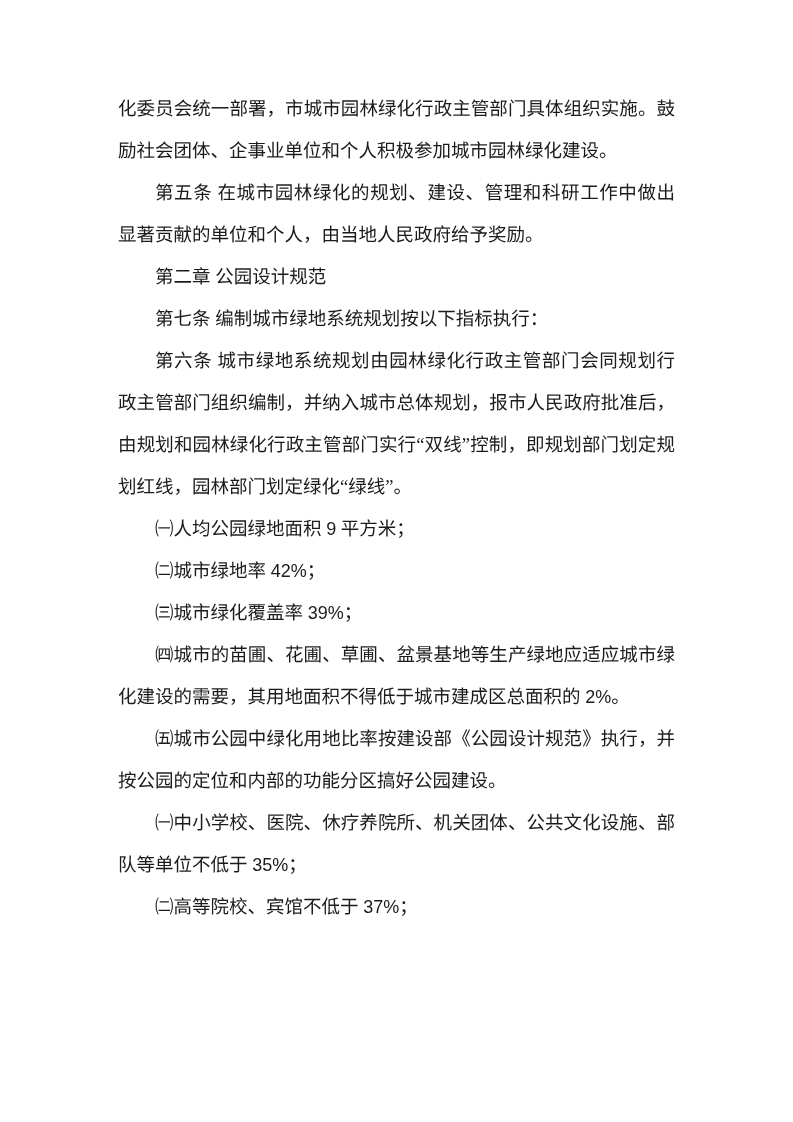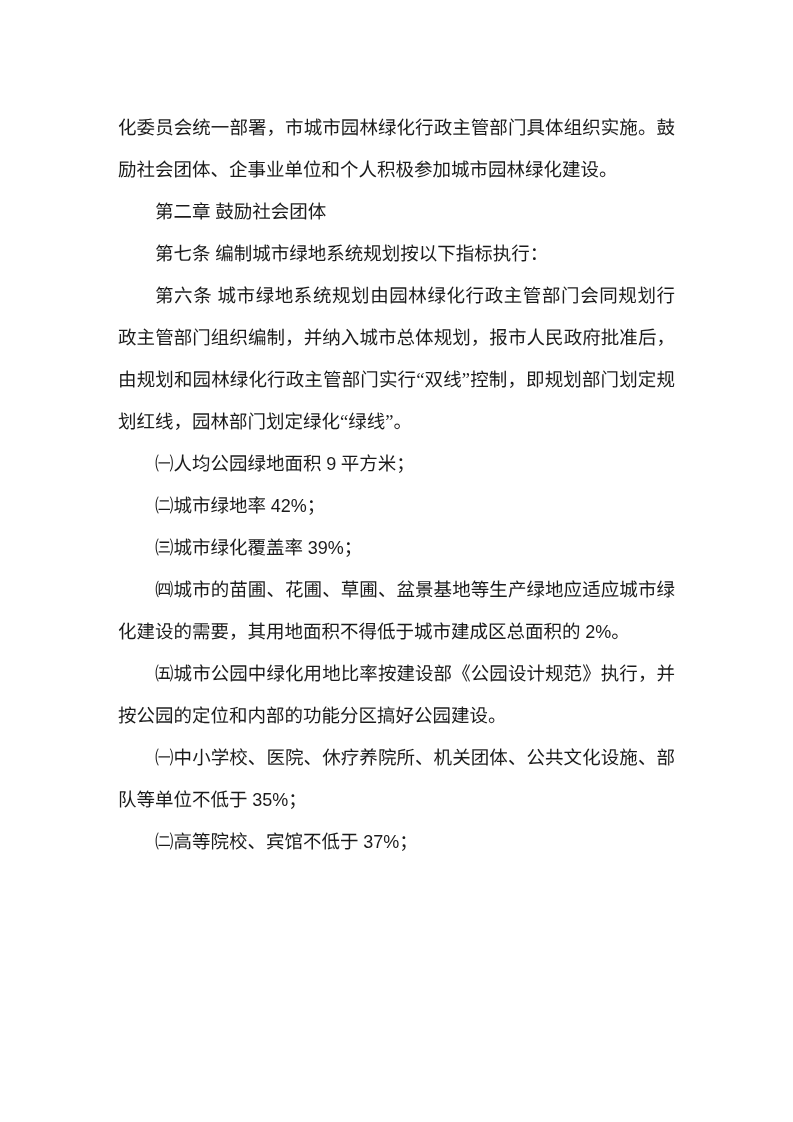--- a/index.html
+++ b/index.html
@@ -10,21 +10,21 @@
   .page {
     position: relative;
     width: 793px;
     height: 1122px;
     background: #ffffff;
     overflow: hidden;
   }
   .doc-body {
     position: absolute;
     left: 118px;
-    top: 107px;
+    top: 88px;
     width: 557px;
     font-family: "Liberation Serif", "DejaVu Serif", serif;
     font-size: 18.5px;
     line-height: 42px;
     color: #1b1b1b;
     text-align: justify;
   }
   .para {
     margin: 0;
     padding: 0;
@@ -37,21 +37,22 @@
     font-family: "Liberation Sans", "DejaVu Sans", sans-serif;
     font-size: 18px;
   }
 </style>
 </head>
 <body>
 
 <div class="page" style="background: rgb(255, 255, 255);">
   <div class="doc-body" id="doc-body" style="color: rgb(27, 27, 27);">
       <p class="para">化委员会统一部署，市城市园林绿化行政主管部门具体组织实施。鼓励社会团体、企事业单位和个人积极参加城市园林绿化建设。</p>
-      <p class="para indent">第二章 鼓励社会团体</p>
+      <p class="para indent">第五条 在城市园林绿化的规划、建设、管理和科研工作中做出显著贡献的单位和个人，由当地人民政府给予奖励。</p>
+      <p class="para indent">第二章 公园设计规范</p>
       <p class="para indent">第七条 编制城市绿地系统规划按以下指标执行：</p>
       <p class="para indent">第六条 城市绿地系统规划由园林绿化行政主管部门会同规划行政主管部门组织编制，并纳入城市总体规划，报市人民政府批准后，由规划和园林绿化行政主管部门实行“双线”控制，即规划部门划定规划红线，园林部门划定绿化“绿线”。</p>
       <p class="para indent">㈠人均公园绿地面积 <span class="num">9</span> 平方米；</p>
       <p class="para indent">㈡城市绿地率 <span class="num">42%</span>；</p>
       <p class="para indent">㈢城市绿化覆盖率 <span class="num">39%</span>；</p>
       <p class="para indent">㈣城市的苗圃、花圃、草圃、盆景基地等生产绿地应适应城市绿化建设的需要，其用地面积不得低于城市建成区总面积的 <span class="num">2%</span>。</p>
       <p class="para indent">㈤城市公园中绿化用地比率按建设部《公园设计规范》执行，并按公园的定位和内部的功能分区搞好公园建设。</p>
       <p class="para indent">㈠中小学校、医院、休疗养院所、机关团体、公共文化设施、部队等单位不低于 <span class="num">35%</span>；</p>
       <p class="para indent">㈡高等院校、宾馆不低于 <span class="num">37%</span>；</p>
     </div>

